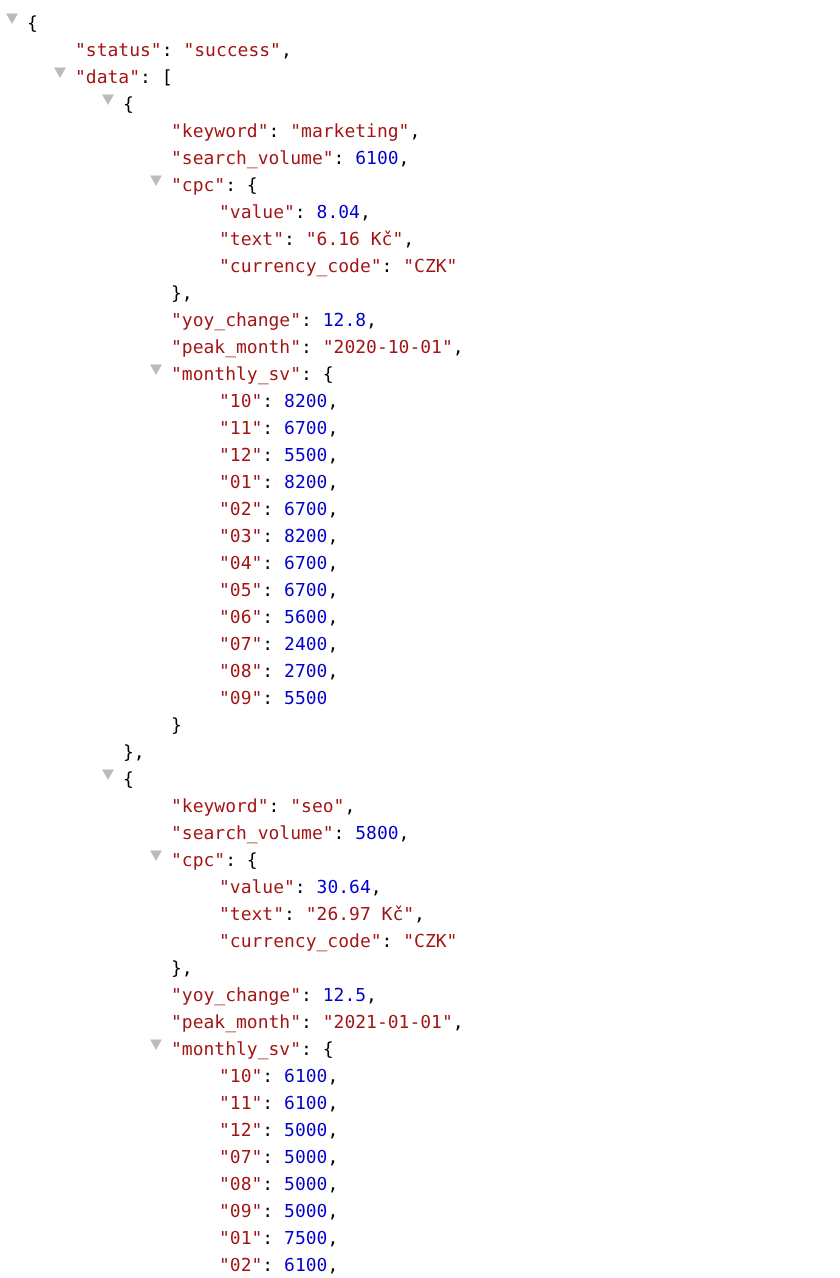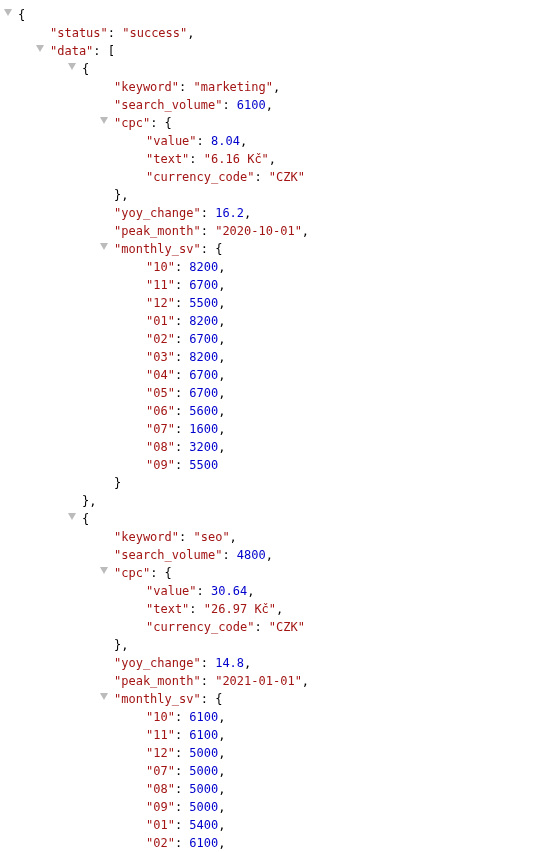--- a/index.html
+++ b/index.html
@@ -62,21 +62,21 @@
     <div class="line">
       <span style="position: absolute; left: 146px;"><span class="k">"text"</span><span class="p">: </span><span class="k">"6.16 Kč"</span><span class="p">,</span></span>
     </div>
     <div class="line">
       <span style="position: absolute; left: 146px;"><span class="k">"currency_code"</span><span class="p">: </span><span class="k">"CZK"</span></span>
     </div>
     <div class="line">
       <span style="position: absolute; left: 114px;"><span class="p">},</span></span>
     </div>
     <div class="line">
-      <span style="position: absolute; left: 114px;"><span class="k">"yoy_change"</span><span class="p">: </span><span class="n">16.2</span><span class="p">,</span></span>
+      <span style="position: absolute; left: 114px;"><span class="k">"yoy_change"</span><span class="p">: </span><span class="n">12.8</span><span class="p">,</span></span>
     </div>
     <div class="line">
       <span style="position: absolute; left: 114px;"><span class="k">"peak_month"</span><span class="p">: </span><span class="k">"2020-10-01"</span><span class="p">,</span></span>
     </div>
     <div class="line">
       <span class="tw open" style="left: 100px;"></span>
       <span style="position: absolute; left: 114px;"><span class="k">"monthly_sv"</span><span class="p">: {</span></span>
     </div>
     <div class="line">
       <span style="position: absolute; left: 146px;"><span class="k">"10"</span><span class="p">: </span><span class="n">8200</span><span class="p">,</span></span>
@@ -99,62 +99,62 @@
     <div class="line">
       <span style="position: absolute; left: 146px;"><span class="k">"04"</span><span class="p">: </span><span class="n">6700</span><span class="p">,</span></span>
     </div>
     <div class="line">
       <span style="position: absolute; left: 146px;"><span class="k">"05"</span><span class="p">: </span><span class="n">6700</span><span class="p">,</span></span>
     </div>
     <div class="line">
       <span style="position: absolute; left: 146px;"><span class="k">"06"</span><span class="p">: </span><span class="n">5600</span><span class="p">,</span></span>
     </div>
     <div class="line">
-      <span style="position: absolute; left: 146px;"><span class="k">"07"</span><span class="p">: </span><span class="n">1600</span><span class="p">,</span></span>
+      <span style="position: absolute; left: 146px;"><span class="k">"07"</span><span class="p">: </span><span class="n">2400</span><span class="p">,</span></span>
     </div>
     <div class="line">
-      <span style="position: absolute; left: 146px;"><span class="k">"08"</span><span class="p">: </span><span class="n">3200</span><span class="p">,</span></span>
+      <span style="position: absolute; left: 146px;"><span class="k">"08"</span><span class="p">: </span><span class="n">2700</span><span class="p">,</span></span>
     </div>
     <div class="line">
       <span style="position: absolute; left: 146px;"><span class="k">"09"</span><span class="p">: </span><span class="n">5500</span></span>
     </div>
     <div class="line">
       <span style="position: absolute; left: 114px;"><span class="p">}</span></span>
     </div>
     <div class="line">
       <span style="position: absolute; left: 82px;"><span class="p">},</span></span>
     </div>
     <div class="line">
       <span class="tw open" style="left: 68px;"></span>
       <span style="position: absolute; left: 82px;"><span class="p">{</span></span>
     </div>
     <div class="line">
       <span style="position: absolute; left: 114px;"><span class="k">"keyword"</span><span class="p">: </span><span class="k">"seo"</span><span class="p">,</span></span>
     </div>
     <div class="line">
-      <span style="position: absolute; left: 114px;"><span class="k">"search_volume"</span><span class="p">: </span><span class="n">4800</span><span class="p">,</span></span>
+      <span style="position: absolute; left: 114px;"><span class="k">"search_volume"</span><span class="p">: </span><span class="n">5800</span><span class="p">,</span></span>
     </div>
     <div class="line">
       <span class="tw open" style="left: 100px;"></span>
       <span style="position: absolute; left: 114px;"><span class="k">"cpc"</span><span class="p">: {</span></span>
     </div>
     <div class="line">
       <span style="position: absolute; left: 146px;"><span class="k">"value"</span><span class="p">: </span><span class="n">30.64</span><span class="p">,</span></span>
     </div>
     <div class="line">
       <span style="position: absolute; left: 146px;"><span class="k">"text"</span><span class="p">: </span><span class="k">"26.97 Kč"</span><span class="p">,</span></span>
     </div>
     <div class="line">
       <span style="position: absolute; left: 146px;"><span class="k">"currency_code"</span><span class="p">: </span><span class="k">"CZK"</span></span>
     </div>
     <div class="line">
       <span style="position: absolute; left: 114px;"><span class="p">},</span></span>
     </div>
     <div class="line">
-      <span style="position: absolute; left: 114px;"><span class="k">"yoy_change"</span><span class="p">: </span><span class="n">14.8</span><span class="p">,</span></span>
+      <span style="position: absolute; left: 114px;"><span class="k">"yoy_change"</span><span class="p">: </span><span class="n">12.5</span><span class="p">,</span></span>
     </div>
     <div class="line">
       <span style="position: absolute; left: 114px;"><span class="k">"peak_month"</span><span class="p">: </span><span class="k">"2021-01-01"</span><span class="p">,</span></span>
     </div>
     <div class="line">
       <span class="tw open" style="left: 100px;"></span>
       <span style="position: absolute; left: 114px;"><span class="k">"monthly_sv"</span><span class="p">: {</span></span>
     </div>
     <div class="line">
       <span style="position: absolute; left: 146px;"><span class="k">"10"</span><span class="p">: </span><span class="n">6100</span><span class="p">,</span></span>
@@ -168,18 +168,18 @@
     <div class="line">
       <span style="position: absolute; left: 146px;"><span class="k">"07"</span><span class="p">: </span><span class="n">5000</span><span class="p">,</span></span>
     </div>
     <div class="line">
       <span style="position: absolute; left: 146px;"><span class="k">"08"</span><span class="p">: </span><span class="n">5000</span><span class="p">,</span></span>
     </div>
     <div class="line">
       <span style="position: absolute; left: 146px;"><span class="k">"09"</span><span class="p">: </span><span class="n">5000</span><span class="p">,</span></span>
     </div>
     <div class="line">
-      <span style="position: absolute; left: 146px;"><span class="k">"01"</span><span class="p">: </span><span class="n">5400</span><span class="p">,</span></span>
+      <span style="position: absolute; left: 146px;"><span class="k">"01"</span><span class="p">: </span><span class="n">7500</span><span class="p">,</span></span>
     </div>
     <div class="line">
       <span style="position: absolute; left: 146px;"><span class="k">"02"</span><span class="p">: </span><span class="n">6100</span><span class="p">,</span></span>
     </div>
   </div>
 
 </body></html>

